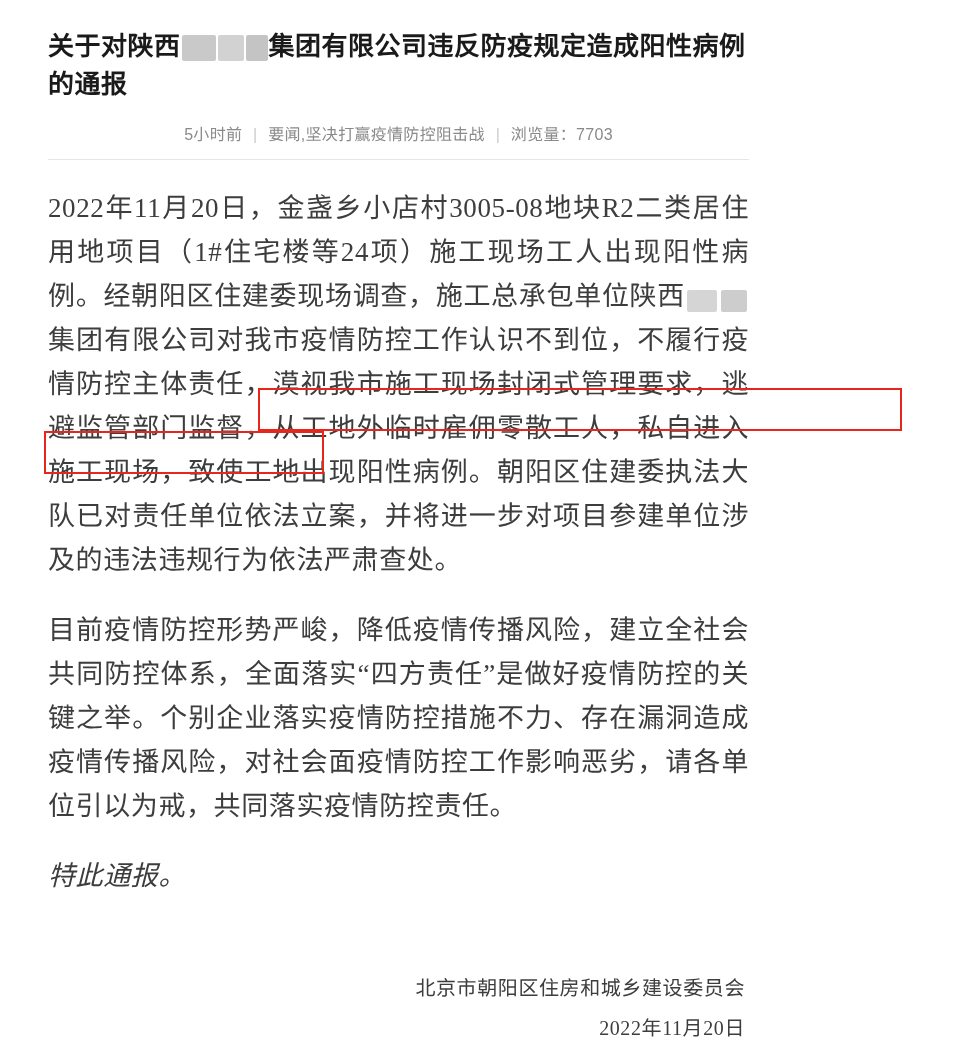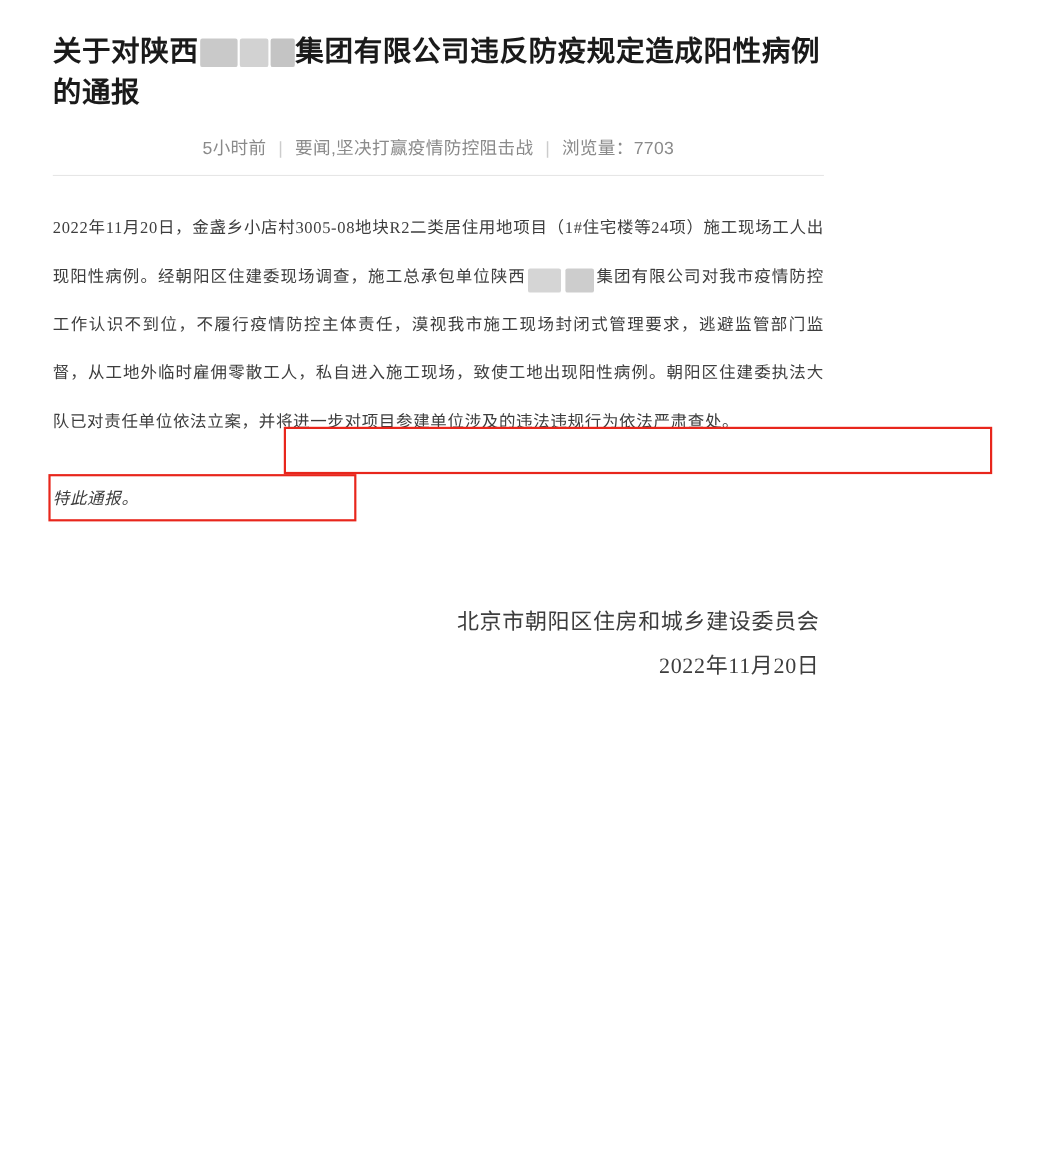--- a/index.html
+++ b/index.html
@@ -52,21 +52,21 @@
     text-align: center;
   }
   .meta-sep {
     color: #cccccc;
     padding: 0 6px;
   }
   .body-wrap {
     padding-top: 26px;
   }
   p.para {
-    font-size: 15px;
+    font-size: 27px;
     line-height: 44px;
     color: #3d3d3d;
     margin: 0 0 26px 0;
     text-align: justify;
     letter-spacing: 0.6px;
     font-family: "Liberation Serif", "DejaVu Serif", serif;
   }
   p.para:last-of-type { margin-bottom: 0; font-style: italic; }
 
   .redact.b1 {
@@ -117,20 +117,21 @@
     <span class="meta-sep">|</span>
     <span>要闻,坚决打赢疫情防控阻击战</span>
     <span class="meta-sep">|</span>
     <span>浏览量：</span><span>7703</span>
   </div>
 
   <div class="body-wrap">
 
     <p class="para"><span>2022年11月20日，金盏乡小店村3005-08地块R2二类居住用地项目（1#住宅楼等24项）施工现场工人出现阳性病例。经朝阳区住建委现场调查，施工总承包单位陕西</span><span class="redact b1"></span><span class="redact b2"></span><span>集团有限公司对我市疫情防控工作认识不到位，不履行疫情防控主体责任，漠视我市施工现场封闭式管理要求，逃避监管部门监督，</span><span class="hl">从工地外临时雇佣零散工人，私自进入施工现场，致使工地出现阳性病例。</span><span>朝阳区住建委执法大队已对责任单位依法立案，并将进一步对项目参建单位涉及的违法违规行为依法严肃查处。</span></p>
 
+    <p class="para">目前疫情防控形势严峻，降低疫情传播风险，建立全社会共同防控体系，全面落实“四方责任”是做好疫情防控的关键之举。个别企业落实疫情防控措施不力、存在漏洞造成疫情传播风险，对社会面疫情防控工作影响恶劣，请各单位引以为戒，共同落实疫情防控责任。</p>
 
     <p class="para">特此通报。</p>
 
     <div class="signature">
       <div>北京市朝阳区住房和城乡建设委员会</div>
       <div>2022年11月20日</div>
     </div>
 
     <div class="spacer-tail"></div>
   </div>

